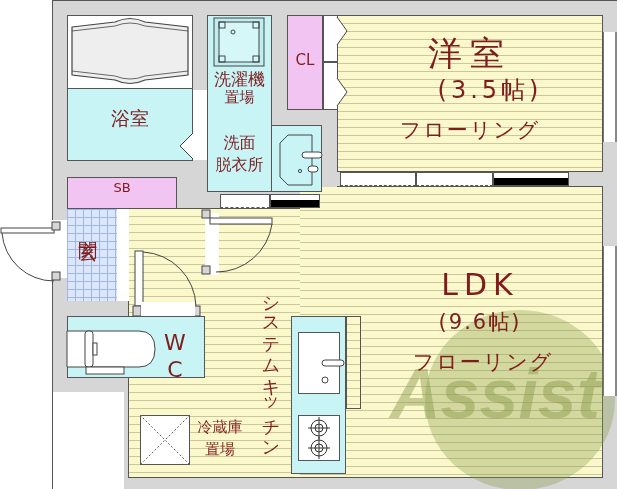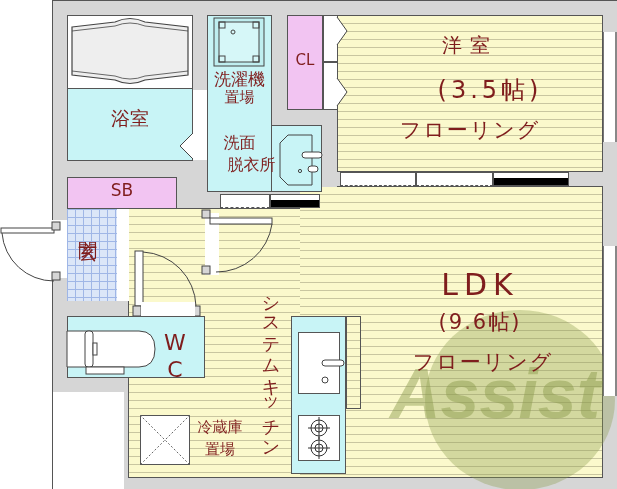--- a/index.html
+++ b/index.html
@@ -18,21 +18,21 @@
 </style>
 </head>
 <body>
 
 <div class="abs wall" style="left:52px;top:0;width:565px;height:316px;"></div>
 <div class="abs wall" style="left:124px;top:300px;width:493px;height:189px;"></div>
 <div class="abs wall" style="left:52px;top:300px;width:170px;height:92px;"></div>
 <div class="abs" style="left:52px;top:0;width:565px;height:489px;border-left:1px solid #555;border-top:1px solid #555;pointer-events:none;"></div>
 
 <div class="abs floor outline" style="left:337px;top:15px;width:266px;height:157px;"></div>
-<div class="lbl" style="left:400px;top:34px;width:140px;font-size:20px;letter-spacing:8px;">洋室</div>
+<div class="lbl" style="left:400px;top:34px;width:140px;font-size:34px;letter-spacing:8px;">洋室</div>
 <div class="lbl" style="left:400px;top:77px;width:180px;font-size:24px;letter-spacing:4px;">(3.5帖)</div>
 <div class="lbl" style="left:380px;top:118px;width:180px;font-size:21px;letter-spacing:2px;">フローリング</div>
 
 <div class="abs white" style="left:603px;top:32px;width:14px;height:110px;border-left:1px solid #777;border-right:2px solid #888;"></div>
 
 <div class="abs white outline" style="left:340px;top:172px;width:76px;height:14px;border-bottom:1px dashed #555;"></div>
 <div class="abs white outline" style="left:416px;top:172px;width:77px;height:14px;border-bottom:1px dashed #555;"></div>
 <div class="abs outline" style="left:493px;top:172px;width:76px;height:14px;background:linear-gradient(#fff 0 45%,#000 45% 100%);"></div>
 
 <div class="abs floor outline" style="left:337px;top:186px;width:266px;height:292px;"></div>
@@ -71,41 +71,41 @@
   <rect x="6" y="5" width="40" height="40" fill="#d6f7f8" stroke="#444" stroke-width="1"></rect>
   <rect x="6" y="5" width="6" height="6" fill="none" stroke="#444"></rect>
   <rect x="40" y="5" width="6" height="6" fill="none" stroke="#444"></rect>
   <rect x="6" y="39" width="6" height="6" fill="none" stroke="#444"></rect>
   <rect x="40" y="39" width="6" height="6" fill="none" stroke="#444"></rect>
   <circle cx="20" cy="15" r="2" fill="none" stroke="#444"></circle>
 </svg>
 <div class="lbl" style="left:207px;top:70px;width:65px;font-size:17px;">洗濯機</div>
 <div class="lbl" style="left:207px;top:89px;width:65px;font-size:15px;">置場</div>
 <div class="lbl" style="left:207px;top:134px;width:65px;font-size:16px;">洗面</div>
-<div class="lbl" style="left:207px;top:156px;width:65px;font-size:16px;padding-left:12px;">脱衣所</div>
+<div class="lbl" style="left:207px;top:156px;width:65px;font-size:16px;">脱衣所</div>
 <svg style="left:278px;top:133px;" width="44" height="55" viewBox="0 0 44 55">
   <path d="M10 2 L34 2 L34 52 L10 52 L2 44 L2 10 Z" fill="#c8f4f6" stroke="#444" stroke-width="1"></path>
   <rect x="24" y="19" width="20" height="6" rx="3" fill="#fff" stroke="#444"></rect>
   <rect x="30" y="33" width="10" height="6" rx="3" fill="#fff" stroke="#444"></rect>
   <circle cx="22" cy="38" r="1.6" fill="none" stroke="#444"></circle>
 </svg>
 <div class="abs white outline" style="left:220px;top:194px;width:50px;height:14px;border-bottom:1px dashed #555;"></div>
 <div class="abs outline" style="left:270px;top:194px;width:50px;height:14px;background:linear-gradient(#fff 0 45%,#000 45% 100%);"></div>
 
 <div class="abs pink outline" style="left:287px;top:15px;width:36px;height:95px;"></div>
 <div class="lbl" style="left:287px;top:52px;width:36px;font-size:15px;">CL</div>
 <div class="abs white outline" style="left:323px;top:15px;width:15px;height:47px;"></div>
 <div class="abs white outline" style="left:323px;top:62px;width:15px;height:48px;"></div>
 <svg style="left:337px;top:15px;" width="12" height="95" viewBox="0 0 12 95">
     <path d="M0 2 L10 16 L0 30" fill="#fff" stroke="#444"></path>
     <path d="M0 63 L10 77 L0 91" fill="#fff" stroke="#444"></path>
   </svg>
 
 <div class="abs pink outline" style="left:67px;top:177px;width:110px;height:32px;"></div>
-<div class="lbl" style="left:67px;top:181px;width:110px;font-size:17px;">SB</div>
+<div class="lbl" style="left:67px;top:181px;width:110px;font-size:13px;">SB</div>
 
 <div class="abs tile" style="left:67px;top:209px;width:50px;height:92px;"></div>
 <div class="abs white" style="left:117px;top:209px;width:12px;height:92px;"></div>
 <div class="lbl vtext" style="left:77px;top:226px;font-size:19px;">玄関</div>
 
 <div class="abs white" style="left:52px;top:220px;width:15px;height:58px;"></div>
 <svg style="left:0;top:220px;" width="66" height="62" viewBox="0 0 66 62">
   <rect x="1" y="8" width="53" height="5" fill="#fff" stroke="#444"></rect>
   <path d="M2 13 A52 52 0 0 0 54 61" fill="none" stroke="#444"></path>
   <rect x="52" y="2" width="8" height="8" fill="#d6d6d6" stroke="#444"></rect>

